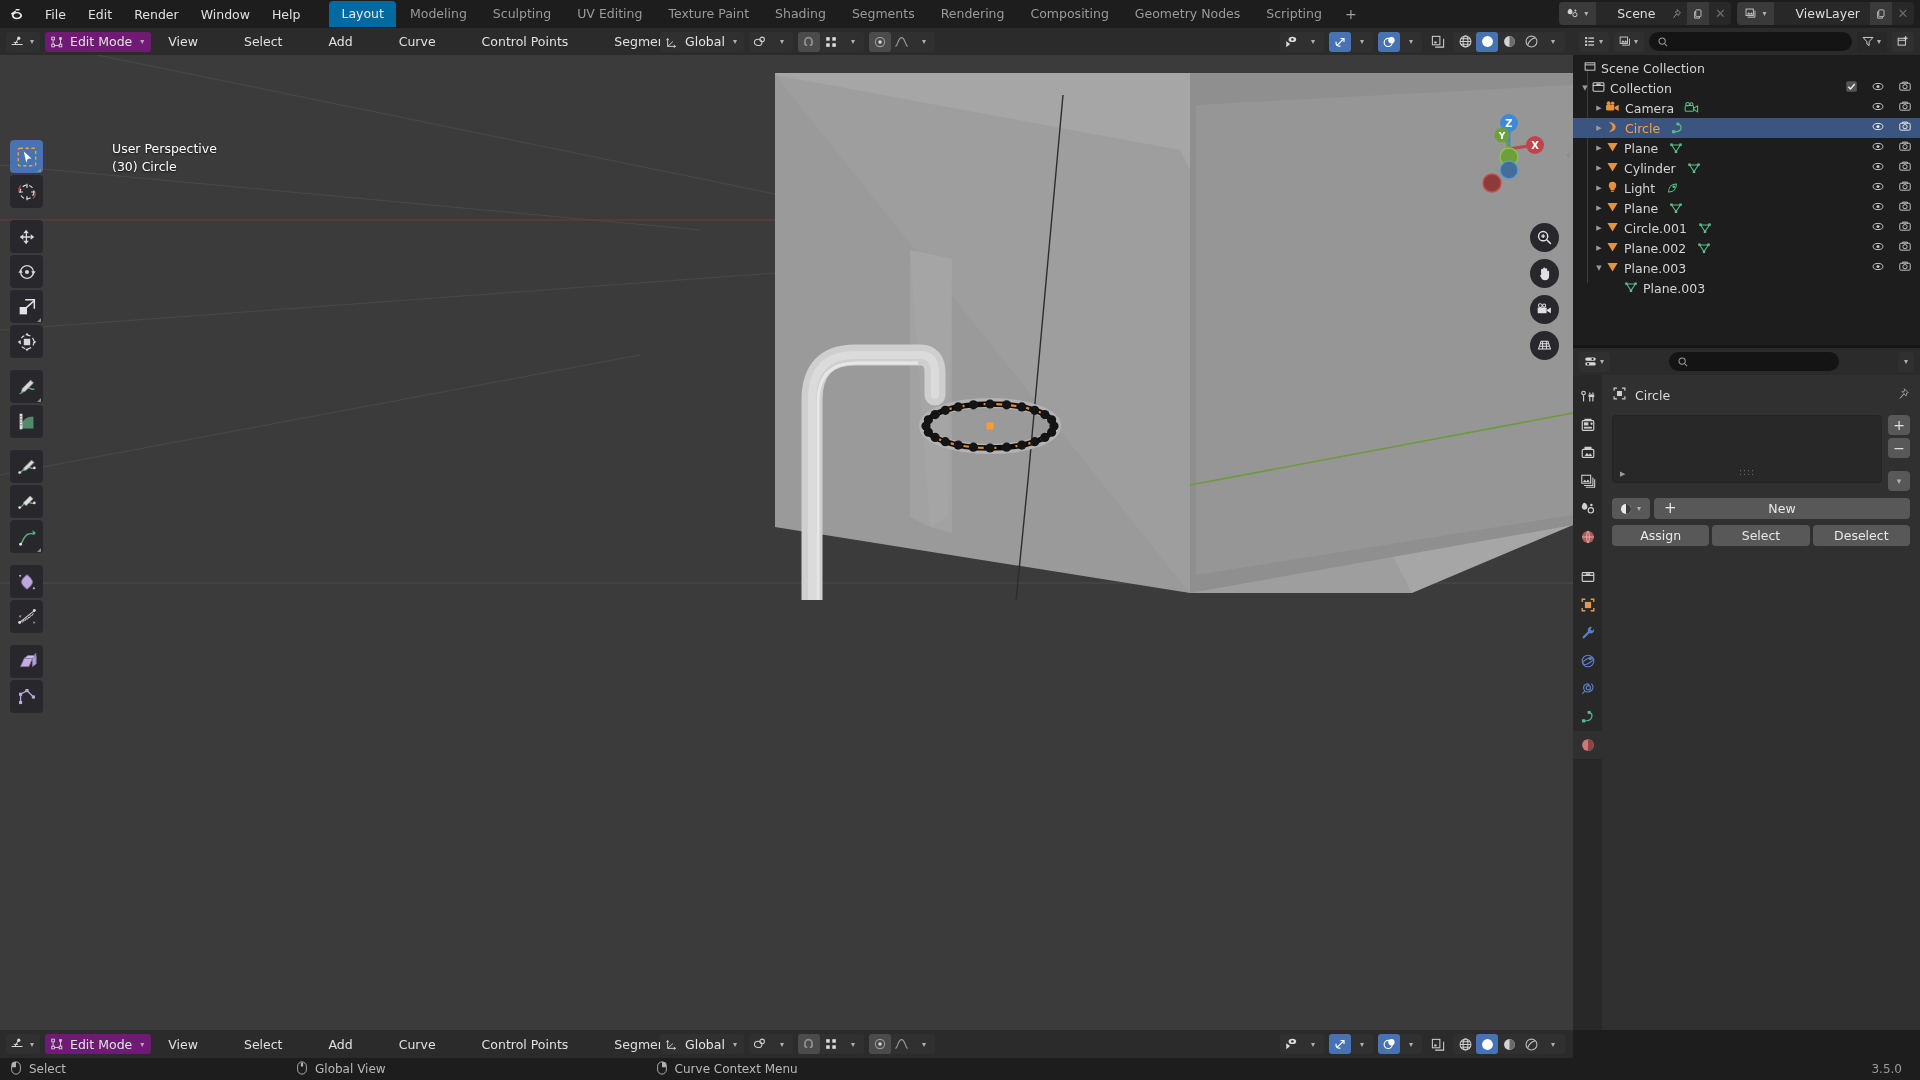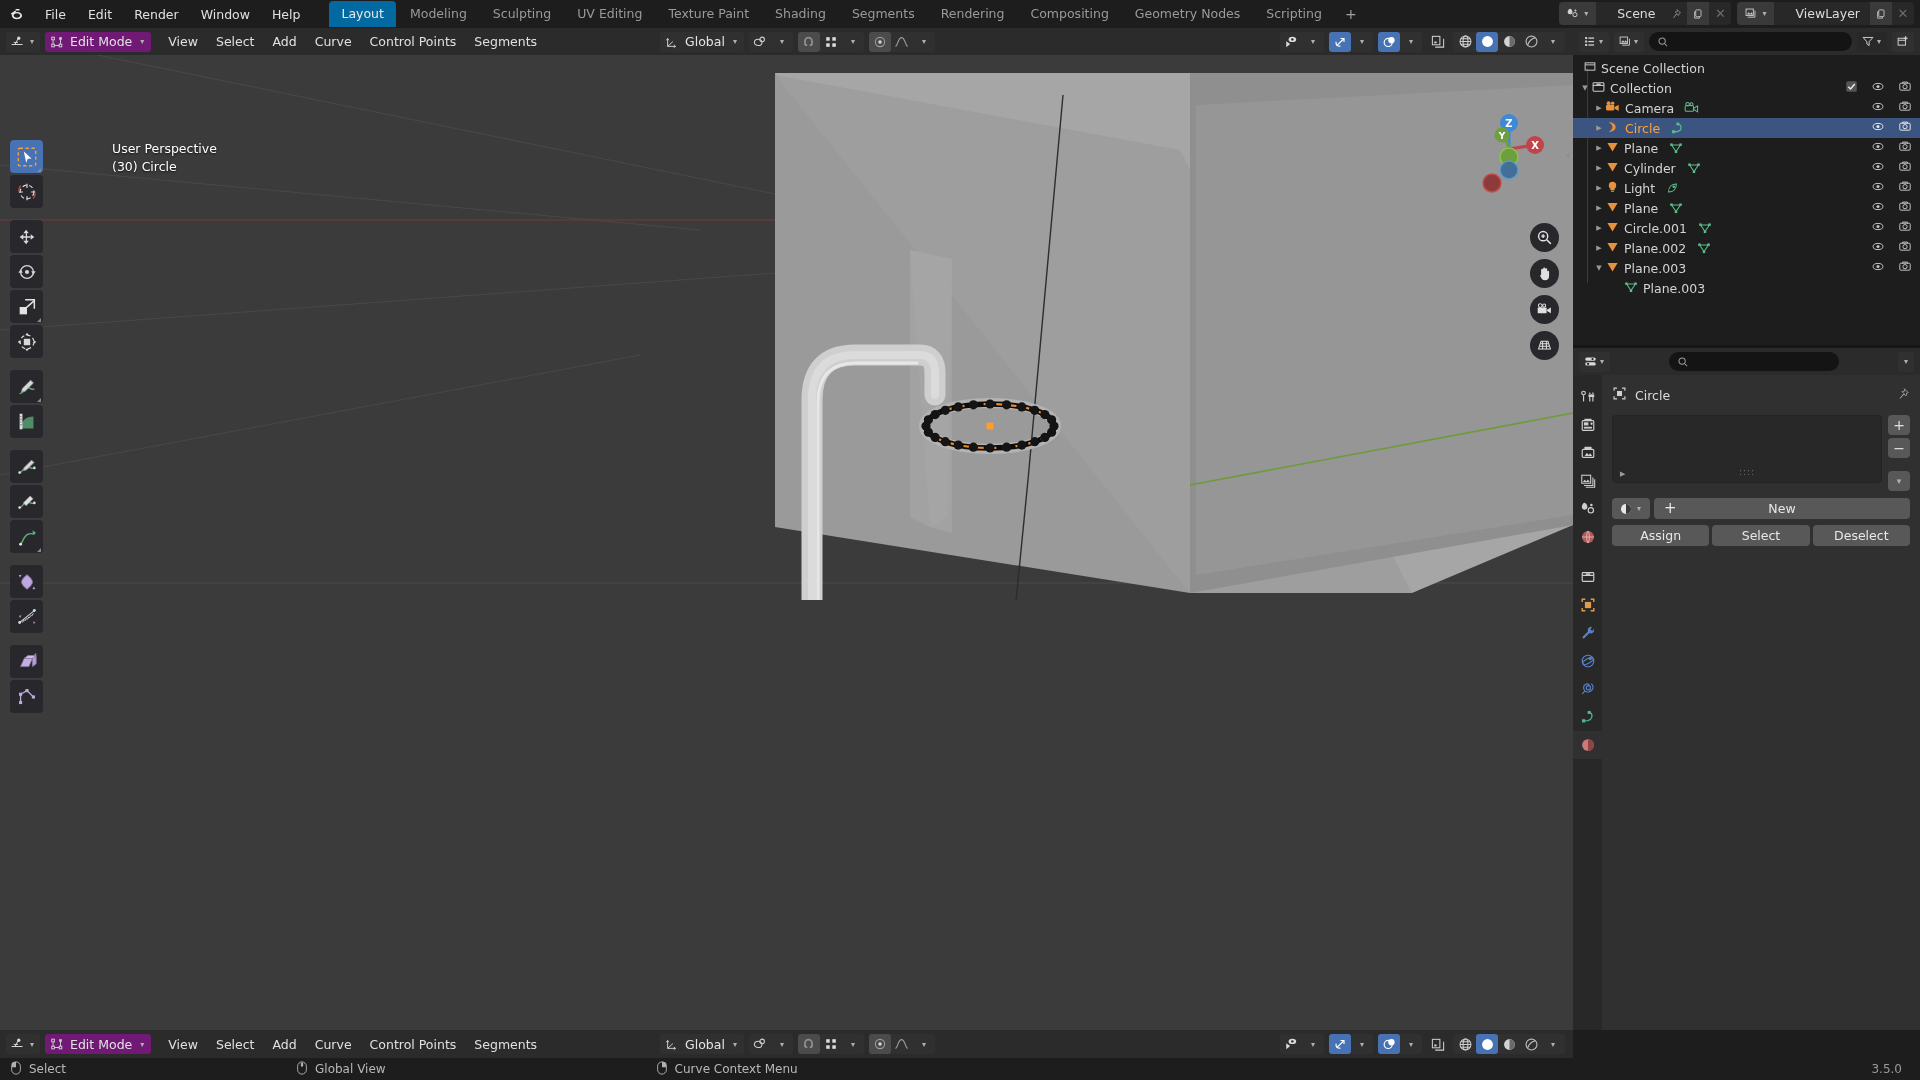--- a/index.html
+++ b/index.html
@@ -40,21 +40,21 @@
   .vp-header {
     position:absolute; left:0; top:28px; width:1573px; height:27px;
     background:#2b2b2b; display:flex; align-items:center; padding:0 6px;
   }
   .hbtn { display:flex; align-items:center; height:20px; background:#303030; border-radius:3px; padding:0 4px; }
   .hbtn.dark { background:#282828; }
   .sel-mode { display:flex; align-items:center; background:#303030; border-radius:3px; height:20px; padding:0 4px; gap:3px; }
   .mode-drop { display:flex; align-items:center; background:#701a75; border-radius:3px; height:20px; padding:0 5px 0 5px; gap:6px; margin-left:5px;}
   .mode-drop .lbl { font-size:12.5px; color:#e2e2e2; }
   .chev { font-size:8px; color:#b0b0b0; padding:0 2px; }
-  .vpmenu { display:flex; align-items:center; margin-left:8px; }
+  .vpmenu { display:flex; align-items:center; margin-left:8px;gap:28px; }
   .vpmenu .mi { padding:3px 9px; font-size:12.5px; color:#e0e0e0; }
   .vp-center { position:absolute; left:660px; display:flex; align-items:center; gap:5px; }
   .vp-right { position:absolute; right:8px; display:flex; align-items:center; gap:5px; }
   .iconbtn { width:21px; height:20px; display:flex; align-items:center; justify-content:center; background:#303030; border-radius:3px;}
   .iconbtn.flat { background:transparent; }
   .grp { display:flex; align-items:center; background:#303030; border-radius:3px; height:20px; }
   .grp .seg { width:22px; height:20px; display:flex; align-items:center; justify-content:center; }
   .grp .seg.blue { background:#4772b3; border-radius:3px; }
   .grp .seg.on { background:#4b4b4b; border-radius:3px; }
   .shade-grp { display:flex; align-items:center; background:#303030; border-radius:3px; height:20px; padding:0 1px;}

